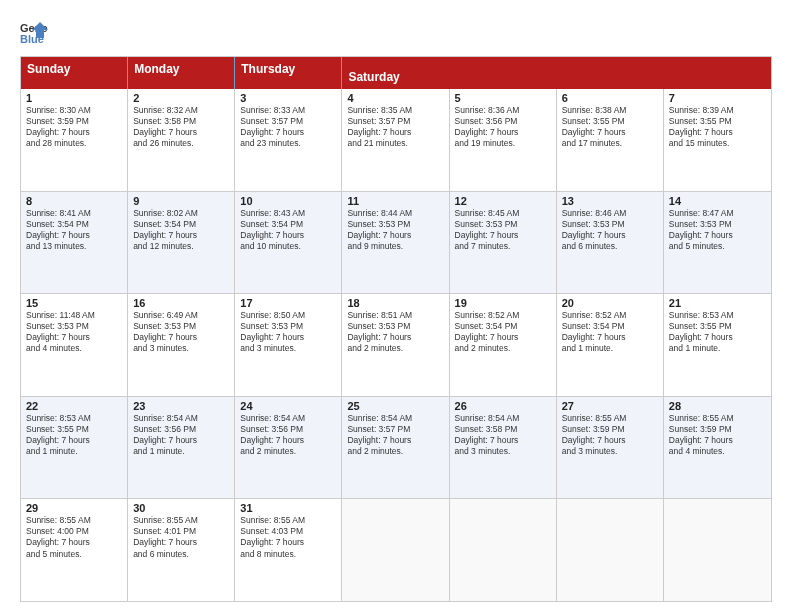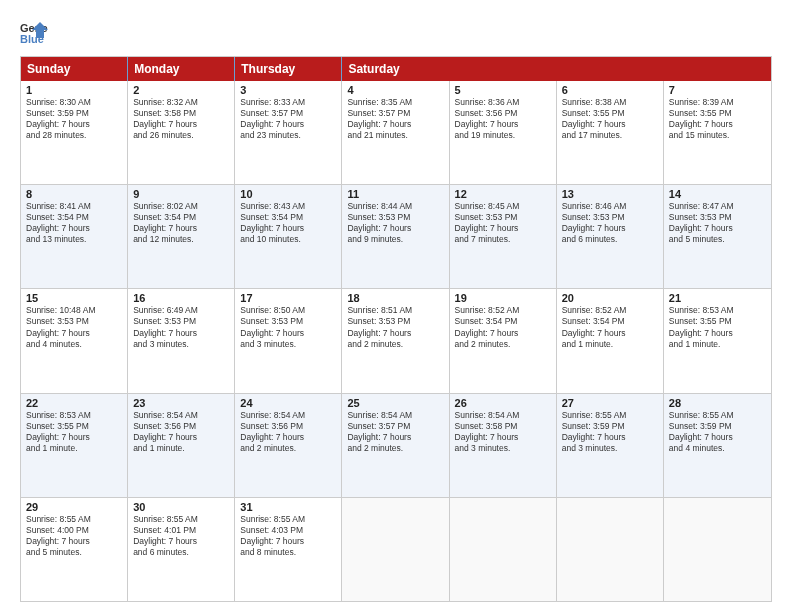--- a/index.html
+++ b/index.html
@@ -57,21 +57,21 @@
       background: #b91c1c;
     }
     .cal-header-cell {
       color: #fff;
       font-size: 12px;
       font-weight: bold;
       padding: 5px 6px;
       text-align: left;
       border-right: 1px solid #6a9fd1;
     }
-    .cal-header-cell:last-child { border-right: none; }
+    .cal-header-cell:last-child { border-right: none; margin-top: 8px; }
     .cal-body {
       flex: 1;
       display: flex;
       flex-direction: column;
     }
     .cal-row {
       display: grid;
       grid-template-columns: repeat(7, 1fr);
       flex: 1;
       border-top: 1px solid #ccc;
@@ -233,21 +233,21 @@
             <div class="day-num">14</div>
             <div class="cell-text">Sunrise: 8:47 AM</div>
             <div class="cell-text">Sunset: 3:53 PM</div>
             <div class="cell-text">Daylight: 7 hours</div>
             <div class="cell-text">and 5 minutes.</div>
           </div>
         </div>
         <div class="cal-row">
           <div class="cal-cell">
             <div class="day-num">15</div>
-            <div class="cell-text">Sunrise: 10:48 AM</div>
+            <div class="cell-text">Sunrise: 11:48 AM</div>
             <div class="cell-text">Sunset: 3:53 PM</div>
             <div class="cell-text">Daylight: 7 hours</div>
             <div class="cell-text">and 4 minutes.</div>
           </div>
           <div class="cal-cell">
             <div class="day-num">16</div>
             <div class="cell-text">Sunrise: 6:49 AM</div>
             <div class="cell-text">Sunset: 3:53 PM</div>
             <div class="cell-text">Daylight: 7 hours</div>
             <div class="cell-text">and 3 minutes.</div>

